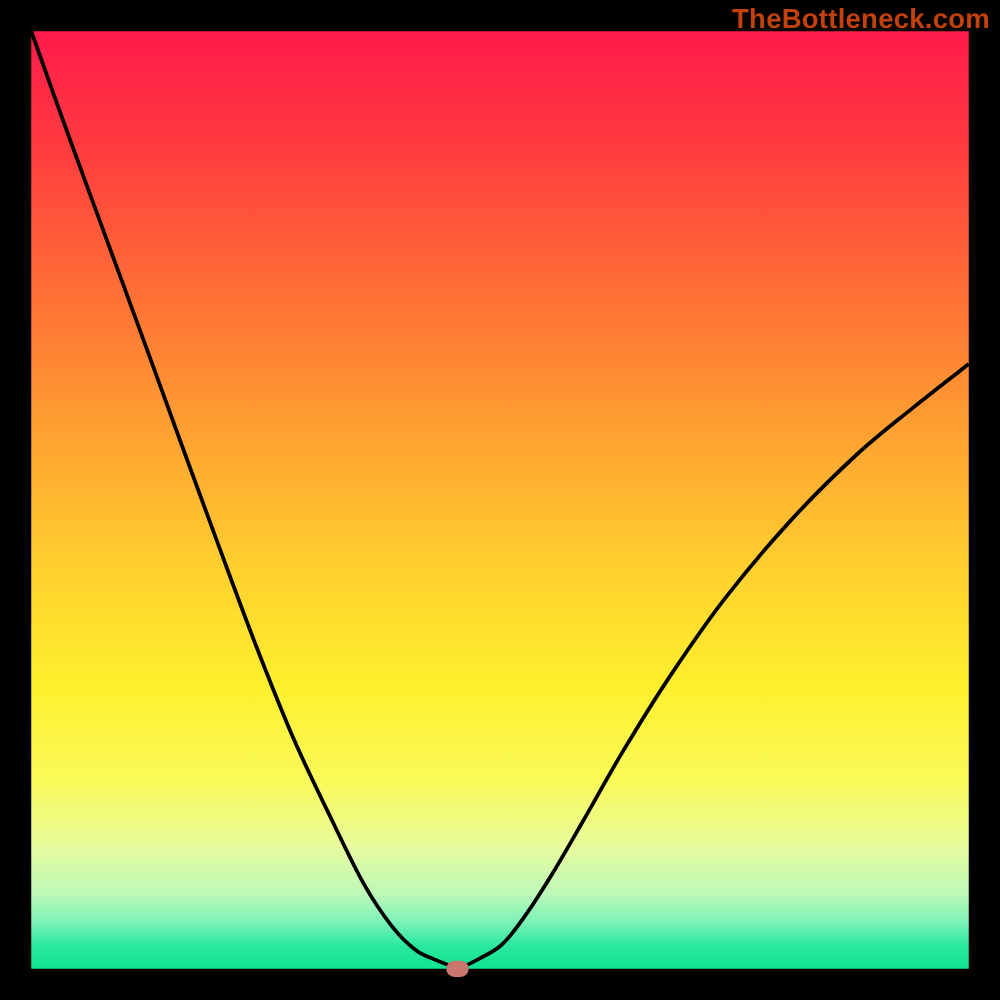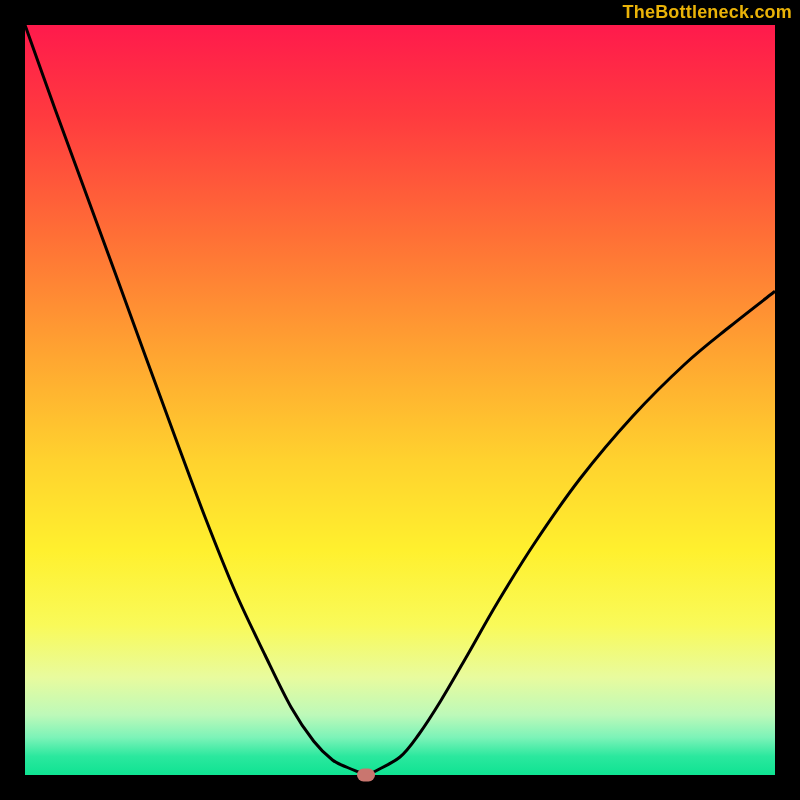--- a/index.html
+++ b/index.html
@@ -37,23 +37,23 @@
       #7cf3b8 95%,
       #2be89e 97.5%,
       #0fe392 100%
     );
   }
   .watermark {
     position: absolute;
     top: 2px;
     right: 8px;
     font-family: Arial, Helvetica, sans-serif;
-    font-size: 18px;
+    font-size: 22px;
     font-weight: 600;
-    color: #eab308;
+    color: #c2410c;
     letter-spacing: 0.2px;
     user-select: none;
   }
   svg.curve {
     position: absolute;
     left: 0;
     top: 0;
     width: 100%;
     height: 100%;
     overflow: visible;

